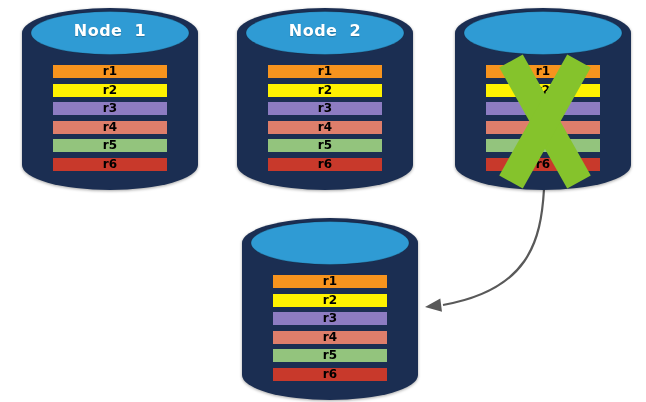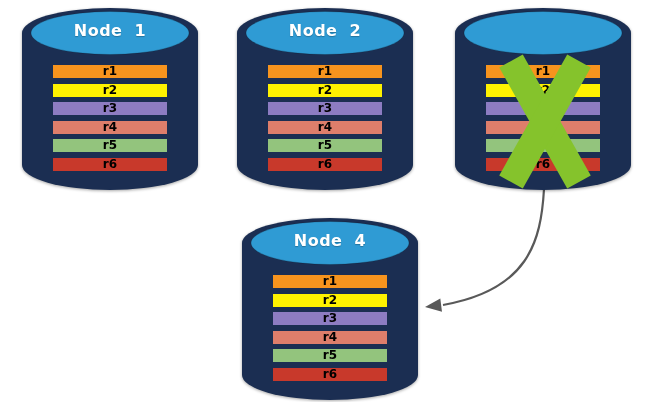--- a/index.html
+++ b/index.html
@@ -121,21 +121,20 @@
       <line x1="56" y1="54" x2="124" y2="175" stroke-width="27" stroke="#85C32C"></line>
       <line x1="124" y1="54" x2="56" y2="175" stroke-width="27" stroke="#85C32C"></line>
     </svg>
   </div>
 
   <div class="node" style="left:242px;top:217px;">
     <svg class="cyl" width="176" height="186" viewBox="0 0 176 186">
       <path d="M0,26 A88,25 0 0 1 176,26 L176,158 A88,25 0 0 1 0,158 Z" fill="#1B2E52"></path>
       <ellipse cx="88" cy="26" rx="79" ry="21.5" stroke="rgba(0,0,0,0.18)" stroke-width="1" fill="#2F9BD4"></ellipse>
     </svg>
-    <div class="node-title">Node  4</div>
     <div class="bars">
       <div class="bar" style="background: rgb(247, 148, 30);">
           <span>r1</span>
         </div>
       <div class="bar" style="background: rgb(255, 242, 0);">
           <span>r2</span>
         </div>
       <div class="bar" style="background: rgb(141, 124, 194);">
           <span>r3</span>
         </div>

